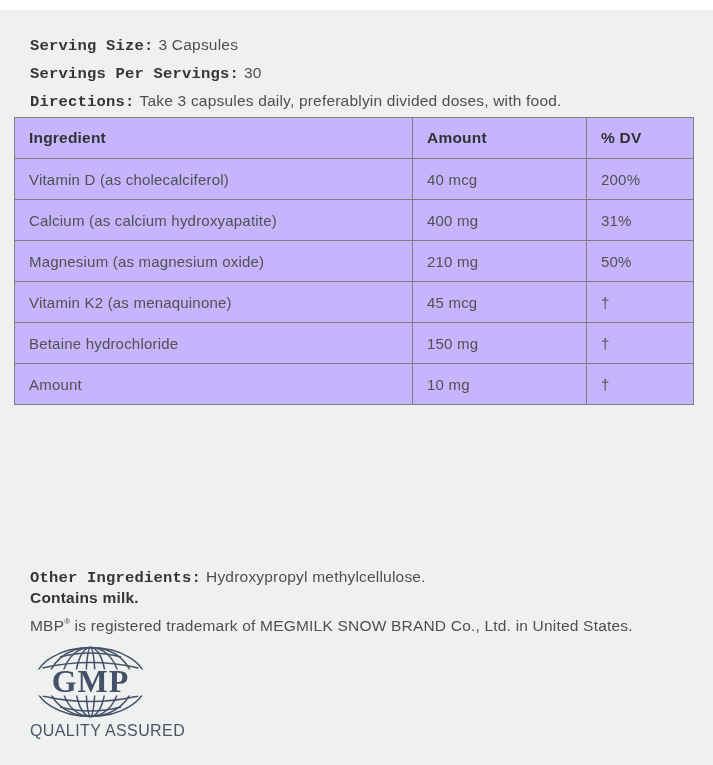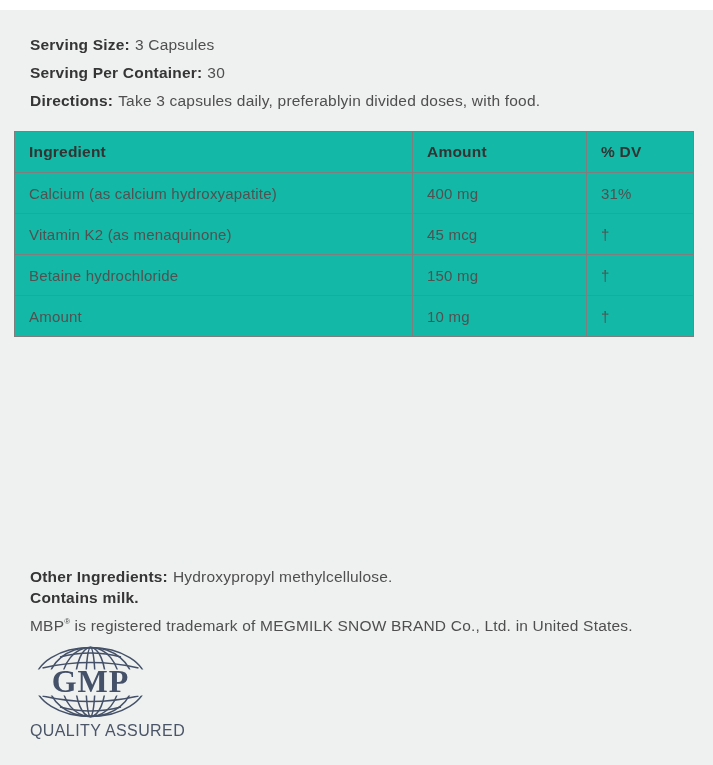--- a/index.html
+++ b/index.html
@@ -13,34 +13,34 @@
   .panel{
     position:absolute;left:0;top:10px;width:713px;height:755px;
     background:#eff1f0;
   }
   .textline{
     position:absolute;left:30px;
     font-size:15.5px;color:#4f4f4f;
     white-space:nowrap;
     letter-spacing:0.2px;
   }
-  .lbl{font-weight:bold;color:#353535;}
+  .lbl{font-weight:bold;color:#353535;font-family:Liberation Mono, monospace;}
   .val{margin-left:5px;}
   .line-serving{top:36px;}
   .line-servings{top:64px;}
   .line-directions{top:92px;}
   .line-other{top:560px;margin-top:8px;}
   .line-contains{top:589px;font-weight:bold;color:#353535;}
   .line-trademark{top:617px;}
   table.facts{
-    position:absolute;left:14px;top:131px;
+    position:absolute;left:14px;top:117px;
     width:679px;
     border-collapse:collapse;
     table-layout:fixed;
-    background:#14b8a6;
+    background:#c4b5fd;
   }
   table.facts th, table.facts td{
     border:1px solid #7e7e7e;
     height:40px;
     padding:0 0 0 14px;
     text-align:left;
     vertical-align:middle;
     font-size:15px;
     color:#515151;
     letter-spacing:0.2px;
@@ -75,21 +75,21 @@
 </head>
 <body>
 
 <div class="panel"></div>
 
 <div class="textline line-serving">
   <span class="lbl">Serving Size:</span><span class="val">3 Capsules</span>
 </div>
 
 <div class="textline line-servings">
-  <span class="lbl">Serving Per Container:</span><span class="val">30</span>
+  <span class="lbl">Servings Per Servings:</span><span class="val">30</span>
 </div>
 
 <div class="textline line-directions">
   <span class="lbl">Directions:</span><span class="val">Take 3 capsules daily, preferablyin divided doses, with food.</span>
 </div>
 
 <table class="facts">
   <colgroup>
       <col class="c-ing">
       <col class="c-amt">
@@ -97,23 +97,33 @@
     </colgroup>
   <thead>
     <tr>
       <th>Ingredient</th>
       <th>Amount</th>
       <th>% DV</th>
     </tr>
   </thead>
   <tbody>
     <tr>
+      <td><span>Vitamin D (as cholecalciferol)</span><sup class="reg"></sup><span></span></td>
+      <td>40 mcg</td>
+      <td>200%</td>
+    </tr>
+    <tr>
       <td><span>Calcium (as calcium hydroxyapatite)</span><sup class="reg"></sup><span></span></td>
       <td>400 mg</td>
       <td>31%</td>
+    </tr>
+    <tr>
+      <td><span>Magnesium (as magnesium oxide)</span><sup class="reg"></sup><span></span></td>
+      <td>210 mg</td>
+      <td>50%</td>
     </tr>
     <tr>
       <td><span>Vitamin K2 (as menaquinone)</span><sup class="reg"></sup><span></span></td>
       <td>45 mcg</td>
       <td>†</td>
     </tr>
     <tr>
       <td><span>Betaine hydrochloride</span><sup class="reg"></sup><span></span></td>
       <td>150 mg</td>
       <td>†</td>

